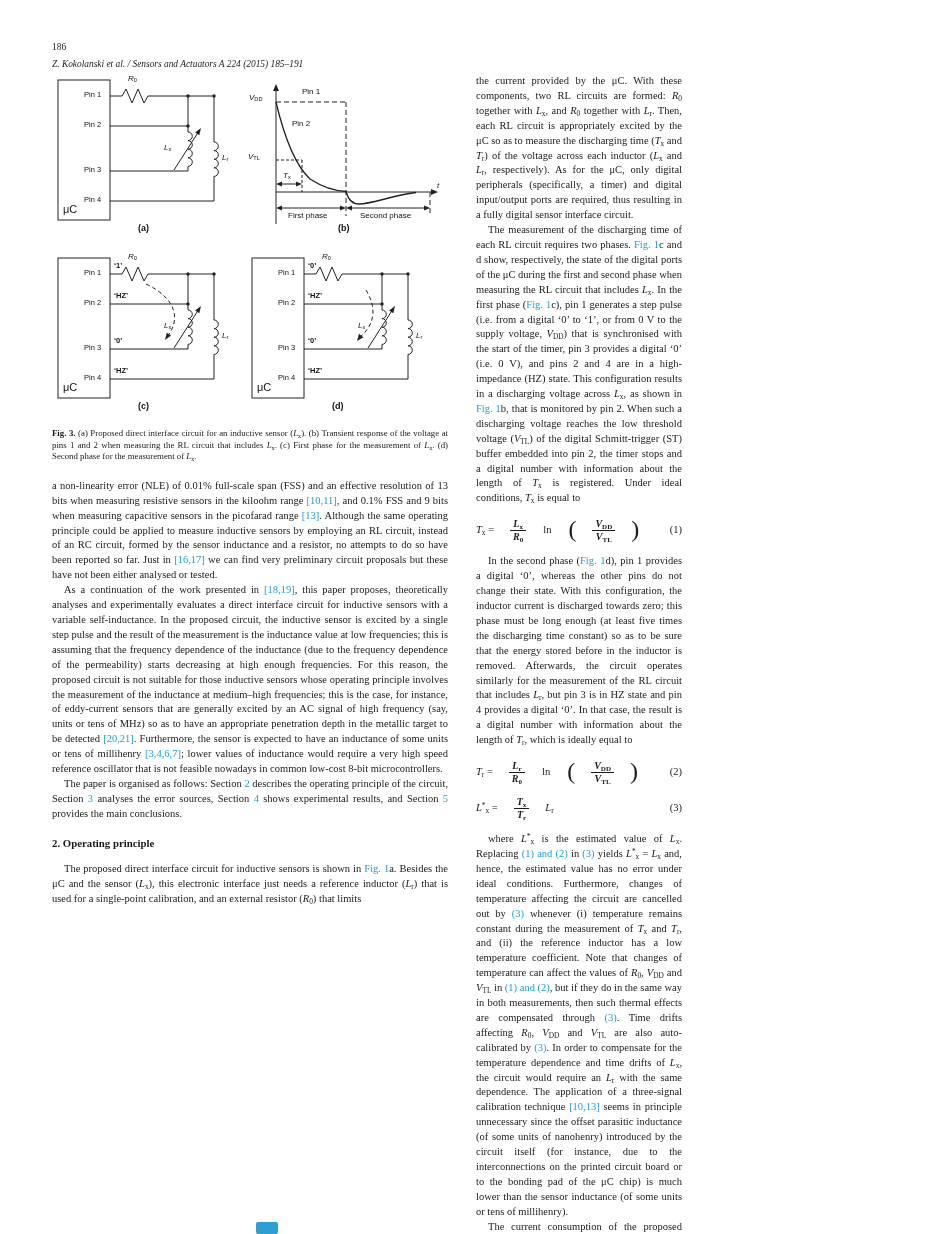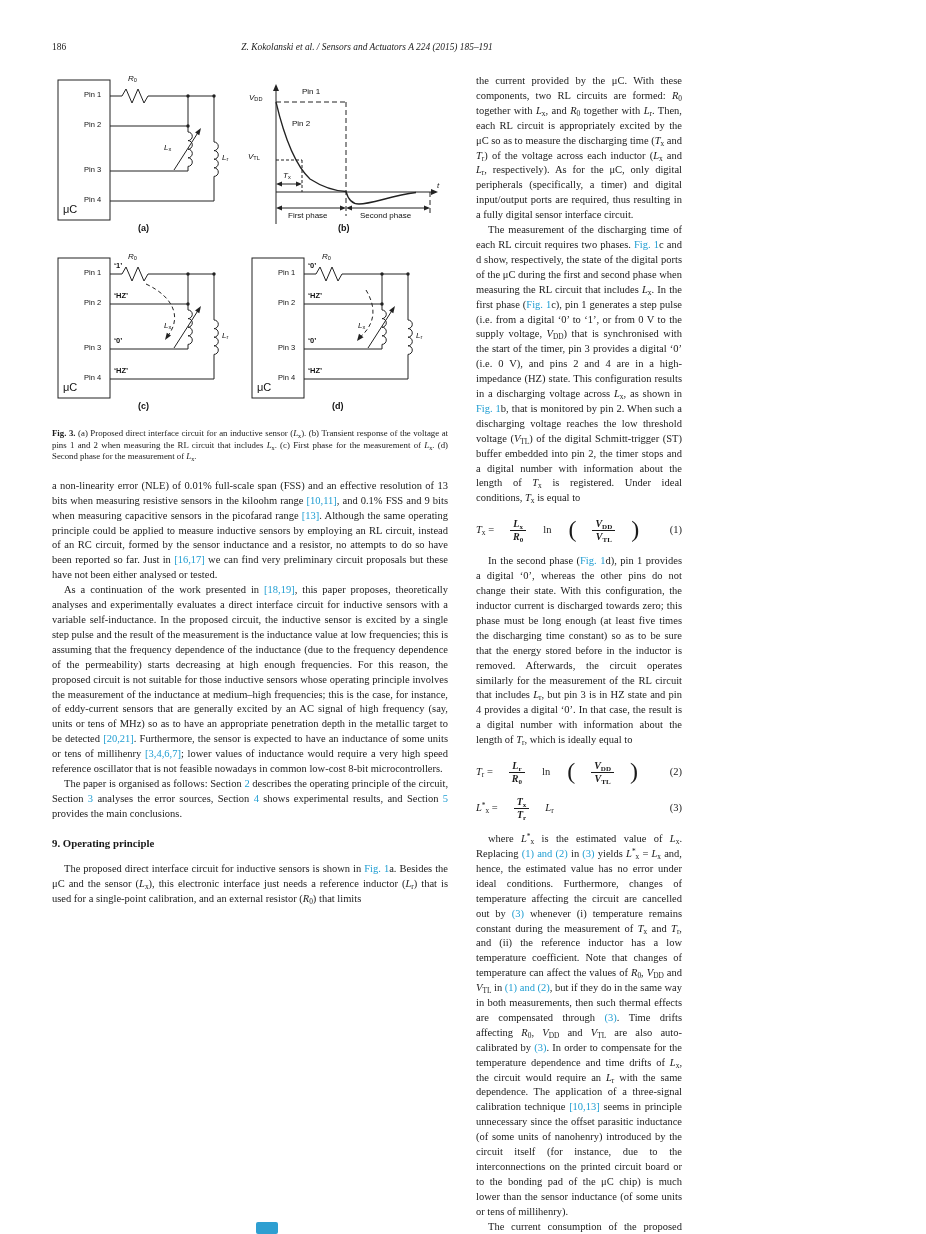--- a/index.html
+++ b/index.html
@@ -5,21 +5,21 @@
   html,body { margin:0; padding:0; background:#ffffff; }
   body {
     width:926px; height:1234px; overflow:hidden; position:relative;
     font-family:"Liberation Serif", serif; color:#1a1a1a;
   }
   .page { position:relative; width:734px; height:1234px; box-sizing:border-box; padding:42px 52px 0 52px; }
 
   
   .header { position:relative; height:16px; font-size:9.4px; margin-bottom:16px; }
   .page-num { position:absolute; left:0; top:0; }
-  .running-title { position:absolute; left:0; right:0; top:0; text-align:center; font-style:italic; }
+  .running-title { position:absolute; left:0; right:0; top:17px; text-align:left; font-style:italic; }
 
   
   .cols { display:flex; gap:28px; }
   .col { width:396px; font-size:10.5px; line-height:1.42; text-align:justify; }
   .col p { margin:0; text-indent:12px; }
   .col p.noindent { text-indent:0; }
   .sec-heading { font-weight:bold; font-size:10.8px; margin:14px 0 11px 0; text-align:left; }
 
   sub { font-size:0.70em; vertical-align:-0.25em; line-height:0; }
   sup { font-size:0.70em; vertical-align:0.45em; line-height:0; }
@@ -222,21 +222,21 @@
           </div>
         </div>
 
         <figcaption class="fig-caption"><b>Fig. 3.</b> (a) Proposed direct interface circuit for an inductive sensor (<i>L</i><sub>x</sub>). (b) Transient response of the voltage at pins 1 and 2 when measuring the RL circuit that includes <i>L</i><sub>x</sub>. (c) First phase for the measurement of <i>L</i><sub>x</sub>. (d) Second phase for the measurement of <i>L</i><sub>x</sub>.</figcaption>
       </figure>
 
       <p class="noindent">a non-linearity error (NLE) of 0.01% full-scale span (FSS) and an effective resolution of 13 bits when measuring resistive sensors in the kiloohm range <a class="ref">[10,11]</a>, and 0.1% FSS and 9 bits when measuring capacitive sensors in the picofarad range <a class="ref">[13]</a>. Although the same operating principle could be applied to measure inductive sensors by employing an RL circuit, instead of an RC circuit, formed by the sensor inductance and a resistor, no attempts to do so have been reported so far. Just in <a class="ref">[16,17]</a> we can find very preliminary circuit proposals but these have not been either analysed or tested.</p>
       <p>As a continuation of the work presented in <a class="ref">[18,19]</a>, this paper proposes, theoretically analyses and experimentally evaluates a direct interface circuit for inductive sensors with a variable self-inductance. In the proposed circuit, the inductive sensor is excited by a single step pulse and the result of the measurement is the inductance value at low frequencies; this is assuming that the frequency dependence of the inductance (due to the frequency dependence of the permeability) starts decreasing at high enough frequencies. For this reason, the proposed circuit is not suitable for those inductive sensors whose operating principle involves the measurement of the inductance at medium–high frequencies; this is the case, for instance, of eddy-current sensors that are generally excited by an AC signal of high frequency (say, units or tens of MHz) so as to have an appropriate penetration depth in the metallic target to be detected <a class="ref">[20,21]</a>. Furthermore, the sensor is expected to have an inductance of some units or tens of millihenry <a class="ref">[3,4,6,7]</a>; lower values of inductance would require a very high speed reference oscillator that is not feasible nowadays in common low-cost 8-bit microcontrollers.</p>
       <p>The paper is organised as follows: Section <a class="ref">2</a> describes the operating principle of the circuit, Section <a class="ref">3</a> analyses the error sources, Section <a class="ref">4</a> shows experimental results, and Section <a class="ref">5</a> provides the main conclusions.</p>
 
-      <h2 class="sec-heading">9.  Operating principle</h2>
+      <h2 class="sec-heading">2.  Operating principle</h2>
 
       <p>The proposed direct interface circuit for inductive sensors is shown in <a class="ref">Fig. 1</a>a. Besides the μC and the sensor (<i>L</i><sub>x</sub>), this electronic interface just needs a reference inductor (<i>L</i><sub>r</sub>) that is used for a single-point calibration, and an external resistor (<i>R</i><sub>0</sub>) that limits</p>
     </div>
 
     <div class="col">
       <p class="noindent">the current provided by the μC. With these components, two RL circuits are formed: <i>R</i><sub>0</sub> together with <i>L</i><sub>x</sub>, and <i>R</i><sub>0</sub> together with <i>L</i><sub>r</sub>. Then, each RL circuit is appropriately excited by the μC so as to measure the discharging time (<i>T</i><sub>x</sub> and <i>T</i><sub>r</sub>) of the voltage across each inductor (<i>L</i><sub>x</sub> and <i>L</i><sub>r</sub>, respectively). As for the μC, only digital peripherals (specifically, a timer) and digital input/output ports are required, thus resulting in a fully digital sensor interface circuit.</p>
       <p>The measurement of the discharging time of each RL circuit requires two phases. <a class="ref">Fig. 1</a>c and d show, respectively, the state of the digital ports of the μC during the first and second phase when measuring the RL circuit that includes <i>L</i><sub>x</sub>. In the first phase (<a class="ref">Fig. 1</a>c), pin 1 generates a step pulse (i.e. from a digital ‘0’ to ‘1’, or from 0 V to the supply voltage, <i>V</i><sub>DD</sub>) that is synchronised with the start of the timer, pin 3 provides a digital ‘0’ (i.e. 0 V), and pins 2 and 4 are in a high-impedance (HZ) state. This configuration results in a discharging voltage across <i>L</i><sub>x</sub>, as shown in <a class="ref">Fig. 1</a>b, that is monitored by pin 2. When such a discharging voltage reaches the low threshold voltage (<i>V</i><sub>TL</sub>) of the digital Schmitt-trigger (ST) buffer embedded into pin 2, the timer stops and a digital number with information about the length of <i>T</i><sub>x</sub> is registered. Under ideal conditions, <i>T</i><sub>x</sub> is equal to</p>
 
       <div class="equation">
         <span class="eq-main">

